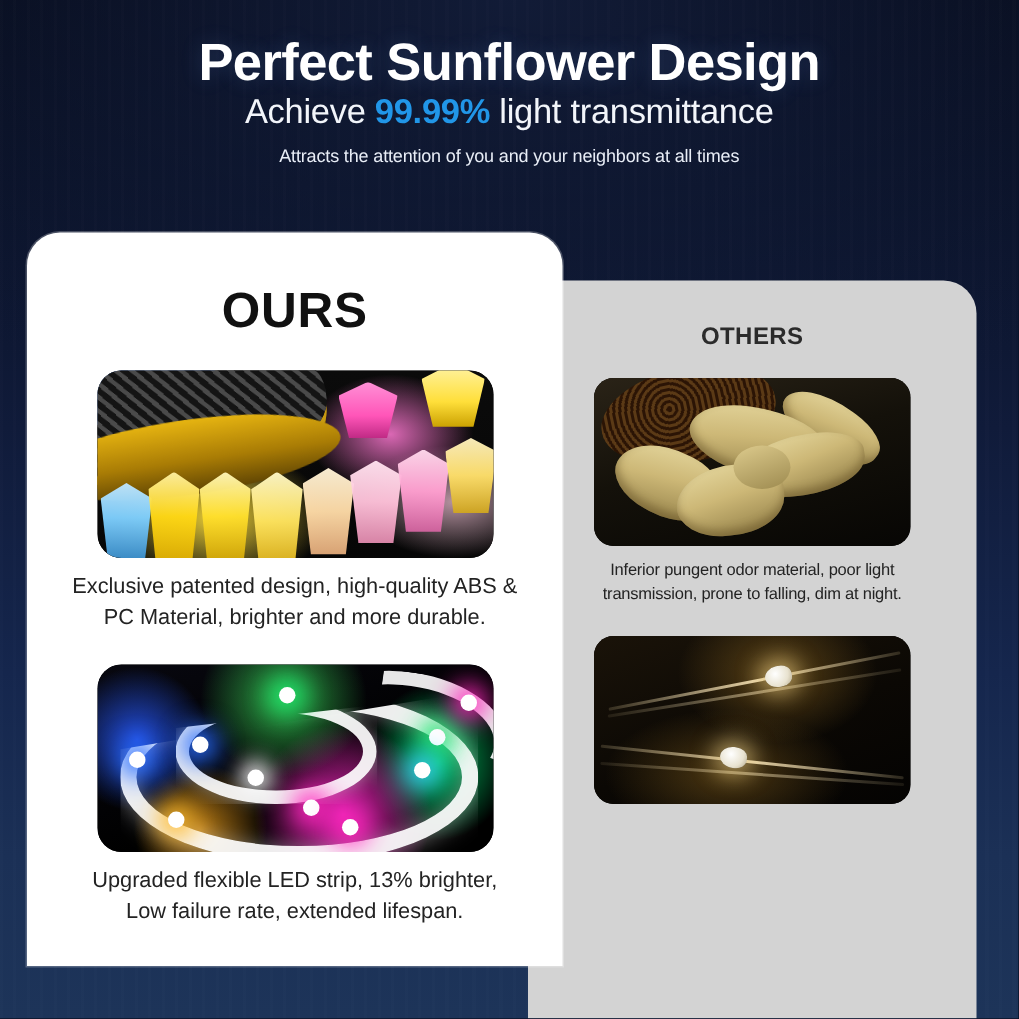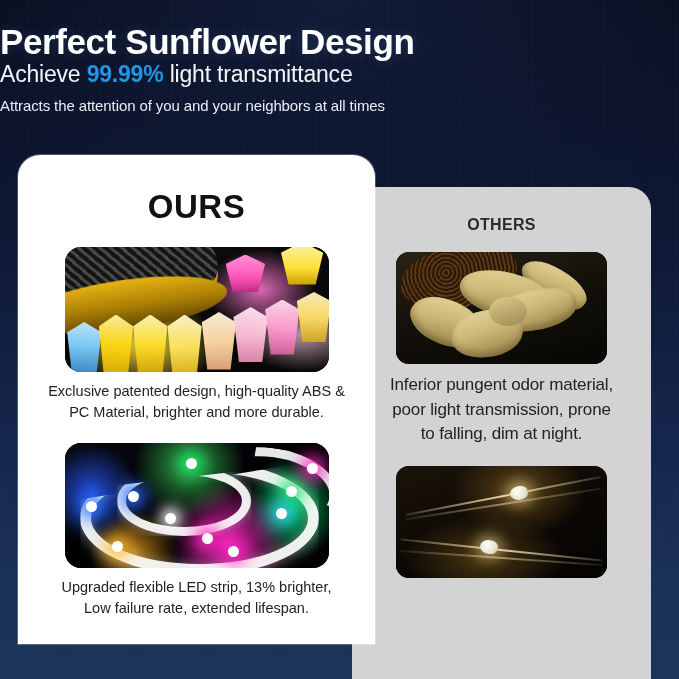--- a/index.html
+++ b/index.html
@@ -17,32 +17,32 @@
   
   #stage::before{
     content:"";position:absolute;inset:0;pointer-events:none;
     background:repeating-linear-gradient(90deg,
       rgba(255,255,255,.012) 0px, rgba(255,255,255,.012) 2px,
       rgba(0,0,0,0) 2px, rgba(0,0,0,0) 9px);
     opacity:.9;
   }
 
   
-  .header{position:absolute;left:0;right:0;top:22px;z-index:5;}
+  .header{position:absolute;left:0;right:0;top:22px;text-align:center;z-index:5;}
   .h-title{
     font-size:35px;font-weight:bold;color:#ffffff;letter-spacing:-0.4px;
     line-height:1.12;margin:0;
     text-shadow:0 0 14px rgba(120,170,255,.18);
   }
   .h-sub{
     margin:0 0 0 0;font-size:23px;color:#f2f5fa;font-weight:500;letter-spacing:-0.2px;
   }
   .h-sub .accent{color:#2196e8;font-weight:bold;}
   .h-note{
-    margin:9px 0 0 0;font-size:15px;color:#e8edf6;font-weight:500;letter-spacing:-0.1px;
+    margin:9px 0 0 0;font-size:12px;color:#e8edf6;font-weight:500;letter-spacing:-0.1px;
   }
 
   
   .panel-others{
     position:absolute;left:352px;top:187px;width:299px;height:492px;
     background:#d3d3d3;border-radius:22px 22px 0 0;z-index:6;
   }
   .panel-ours{
     position:absolute;left:18px;top:155px;width:357px;height:489px;
     background:#ffffff;border-radius:22px 22px 0 0;z-index:7;
@@ -59,21 +59,21 @@
   .thumb{
     border-radius:14px;overflow:hidden;position:relative;background:#000;
   }
   .ours .thumb{width:264px;height:125px;margin:21px auto 0 auto;border-radius:16px;}
   .others .thumb{width:211px;height:112px;margin:18px auto 0 auto;border-radius:13px;}
 
   .cap{
     text-align:center;color:#232323;line-height:1.45;margin:9px auto 0 auto;
   }
   .ours .cap{width:300px;font-size:14.5px;}
-  .others .cap{width:232px;font-size:17px;letter-spacing:-0.15px;}
+  .others .cap{width:232px;font-size:11px;letter-spacing:-0.15px;}
 
   
   .art-sunflower{
     position:absolute;inset:0;
     background:
       radial-gradient(38% 58% at 74% 34%, rgba(255,120,210,.85) 0%, rgba(255,120,210,0) 55%),
       radial-gradient(45% 60% at 30% 78%, rgba(255,224,60,.92) 0%, rgba(255,210,40,0) 62%),
       radial-gradient(40% 50% at 90% 70%, rgba(255,205,225,.70) 0%, rgba(255,205,225,0) 60%),
       linear-gradient(180deg,#0b0b0b 0%, #060606 100%);
   }

